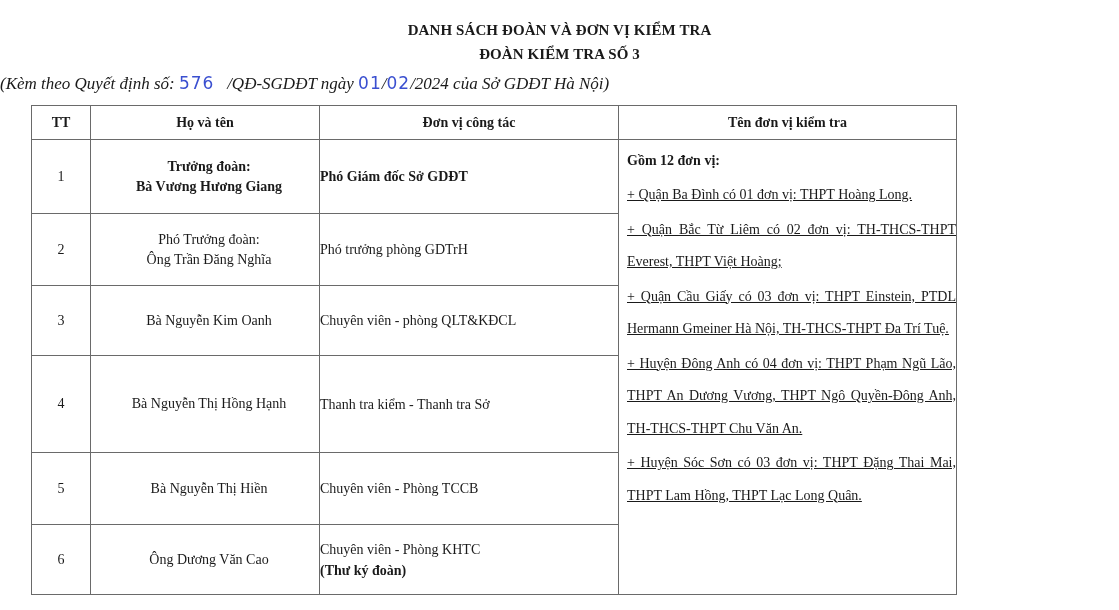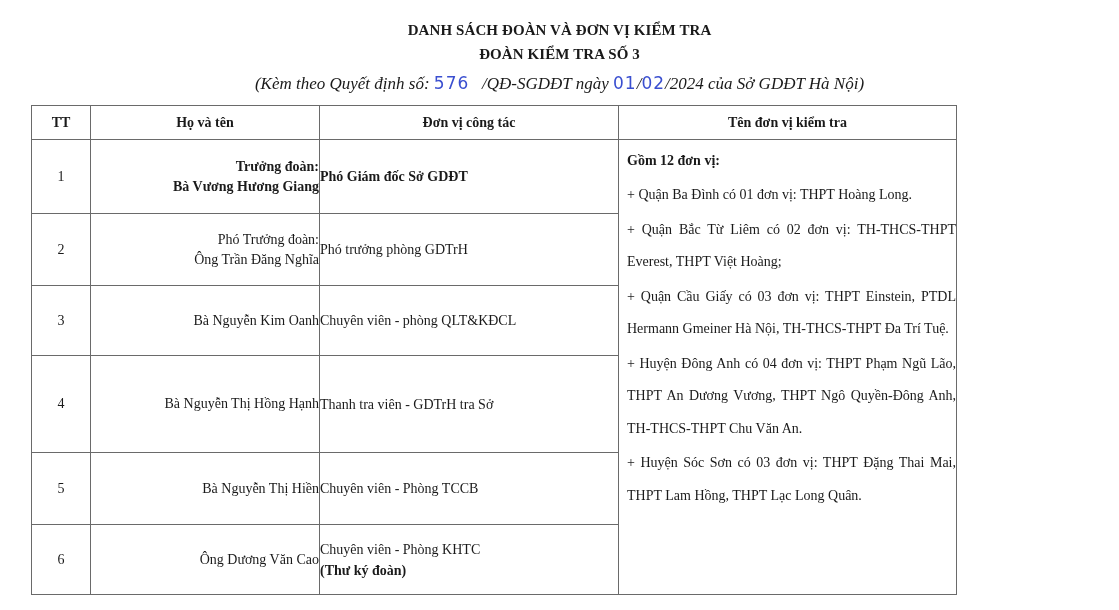--- a/index.html
+++ b/index.html
@@ -8,41 +8,41 @@
       font-family: "Liberation Serif", "DejaVu Serif", serif;
       color: #1a1a1a;
     }
     .title {
       position: absolute; left: 0; width: 1119px; text-align: center;
       font-weight: bold; font-size: 15px; letter-spacing: 0.1px;
     }
     #t1 { top: 22px; }
     #t2 { top: 46px; }
     .subtitle {
-      position: absolute; top: 73px; left: 0; width: 1119px; text-align: center;
+      position: absolute; top: 73px; left: 0; width: 1119px; 
       font-style: italic; font-size: 17px;
     }
     .hand {
       font-family: "DejaVu Sans", sans-serif; font-style: normal;
       color: #3a4fd0; font-size: 17px; letter-spacing: 1px;
     }
     table {
       position: absolute; left: 31px; top: 105px; width: 926px; height: 489px;
       border-collapse: collapse; font-size: 14px;
     }
     td, th { border: 1.3px solid #6a6a6a; padding: 0; }
     th { font-weight: bold; height: 33px; text-align: center; }
     .c-tt { width: 58px; text-align: center; }
-    .c-name { width: 220px; padding-left: 8px; text-align: right; line-height: 20px; }
+    .c-name { width: 220px; padding-left: 8px; text-align: center; line-height: 20px; }
     .c-unit { width: 298px; line-height: 21px; margin-top: 16px; }
     .c-target { vertical-align: top; padding: 13px 0 0 8px; }
     th.c-name { text-align: center; padding-left: 0; }
     .bold { font-weight: bold; }
     .target-title { font-weight: bold; margin-bottom: 10px; }
-    .target-item { line-height: 32.5px; text-align: justify; margin-bottom: 2px; }
+    .target-item { line-height: 32.5px; text-align: justify; margin-bottom: 2px; text-decoration: underline; }
   </style>
 </head>
 <body>
 
 <div id="t1" class="title">DANH SÁCH ĐOÀN VÀ ĐƠN VỊ KIỂM TRA</div>
 <div id="t2" class="title">ĐOÀN KIỂM TRA SỐ 3</div>
 <div class="subtitle">
   <span>(Kèm theo Quyết định số:</span>
   <span class="hand">576</span>
   &nbsp;&nbsp;<span>/QĐ-SGDĐT ngày</span>
@@ -82,21 +82,21 @@
     <td class="c-unit">Phó trưởng phòng GDTrH</td>
   </tr>
   <tr style="height:70px">
     <td class="c-tt">3</td>
     <td class="c-name">Bà Nguyễn Kim Oanh</td>
     <td class="c-unit">Chuyên viên - phòng QLT&amp;KĐCL</td>
   </tr>
   <tr style="height:97px">
     <td class="c-tt">4</td>
     <td class="c-name">Bà Nguyễn Thị Hồng Hạnh</td>
-    <td class="c-unit">Thanh tra viên - GDTrH tra Sở</td>
+    <td class="c-unit">Thanh tra kiểm - Thanh tra Sở</td>
   </tr>
   <tr style="height:72px">
     <td class="c-tt">5</td>
     <td class="c-name">Bà Nguyễn Thị Hiền</td>
     <td class="c-unit">Chuyên viên - Phòng TCCB</td>
   </tr>
   <tr style="height:70px">
     <td class="c-tt">6</td>
     <td class="c-name">Ông Dương Văn Cao</td>
     <td class="c-unit">

